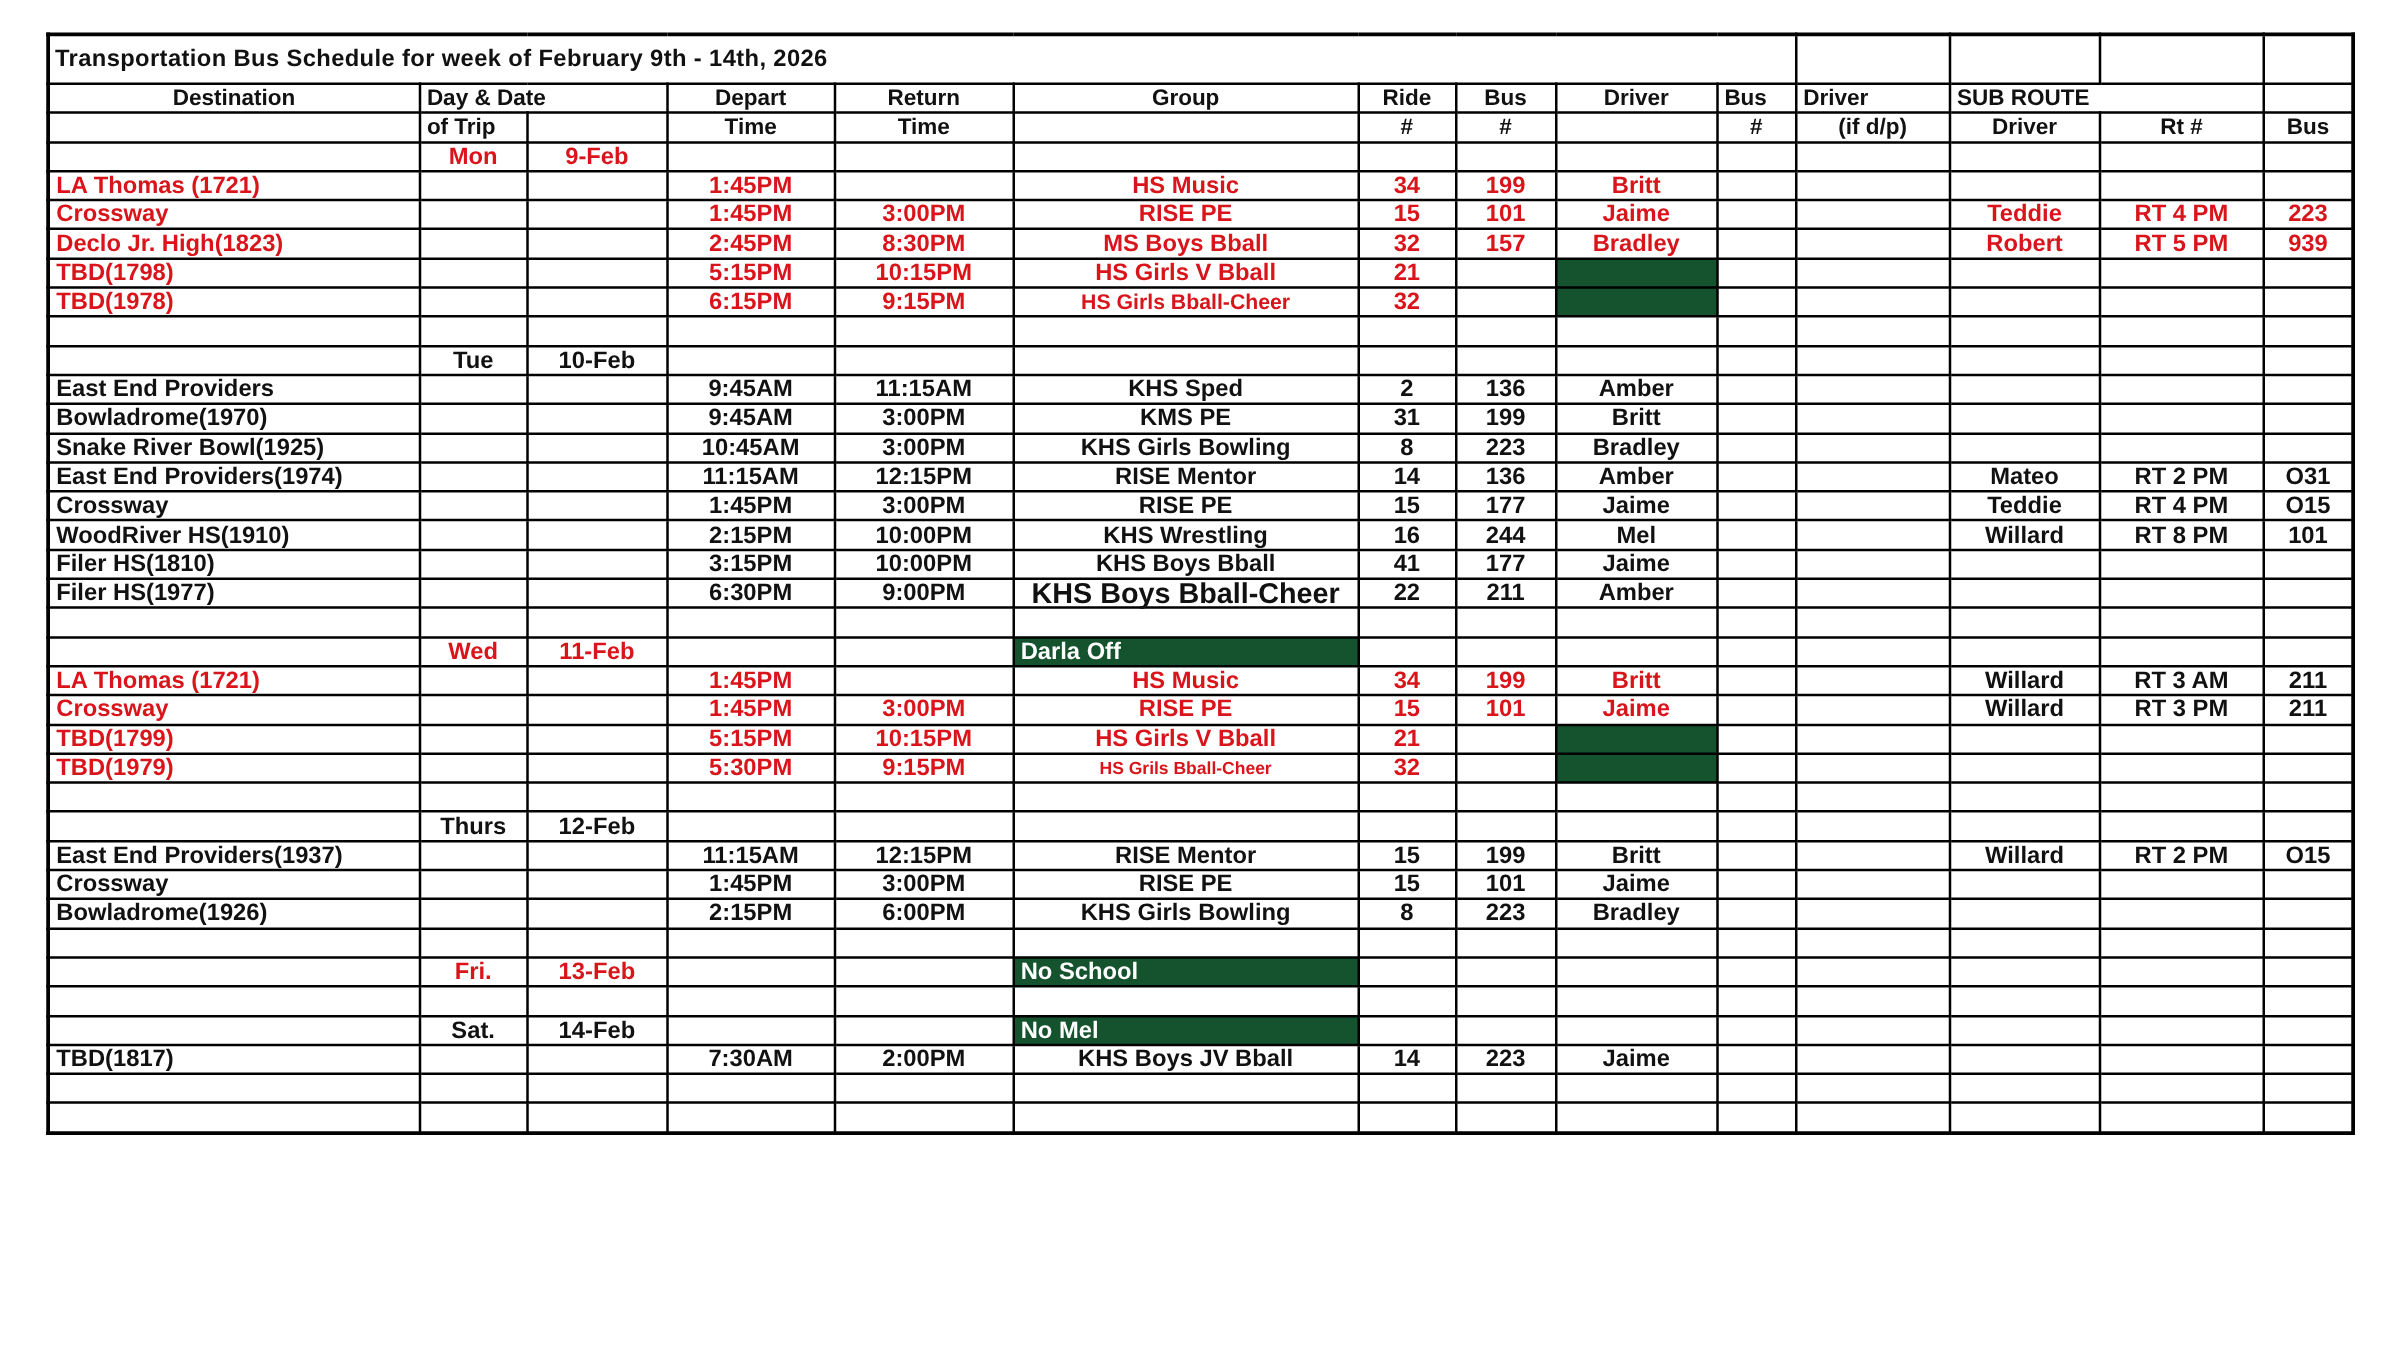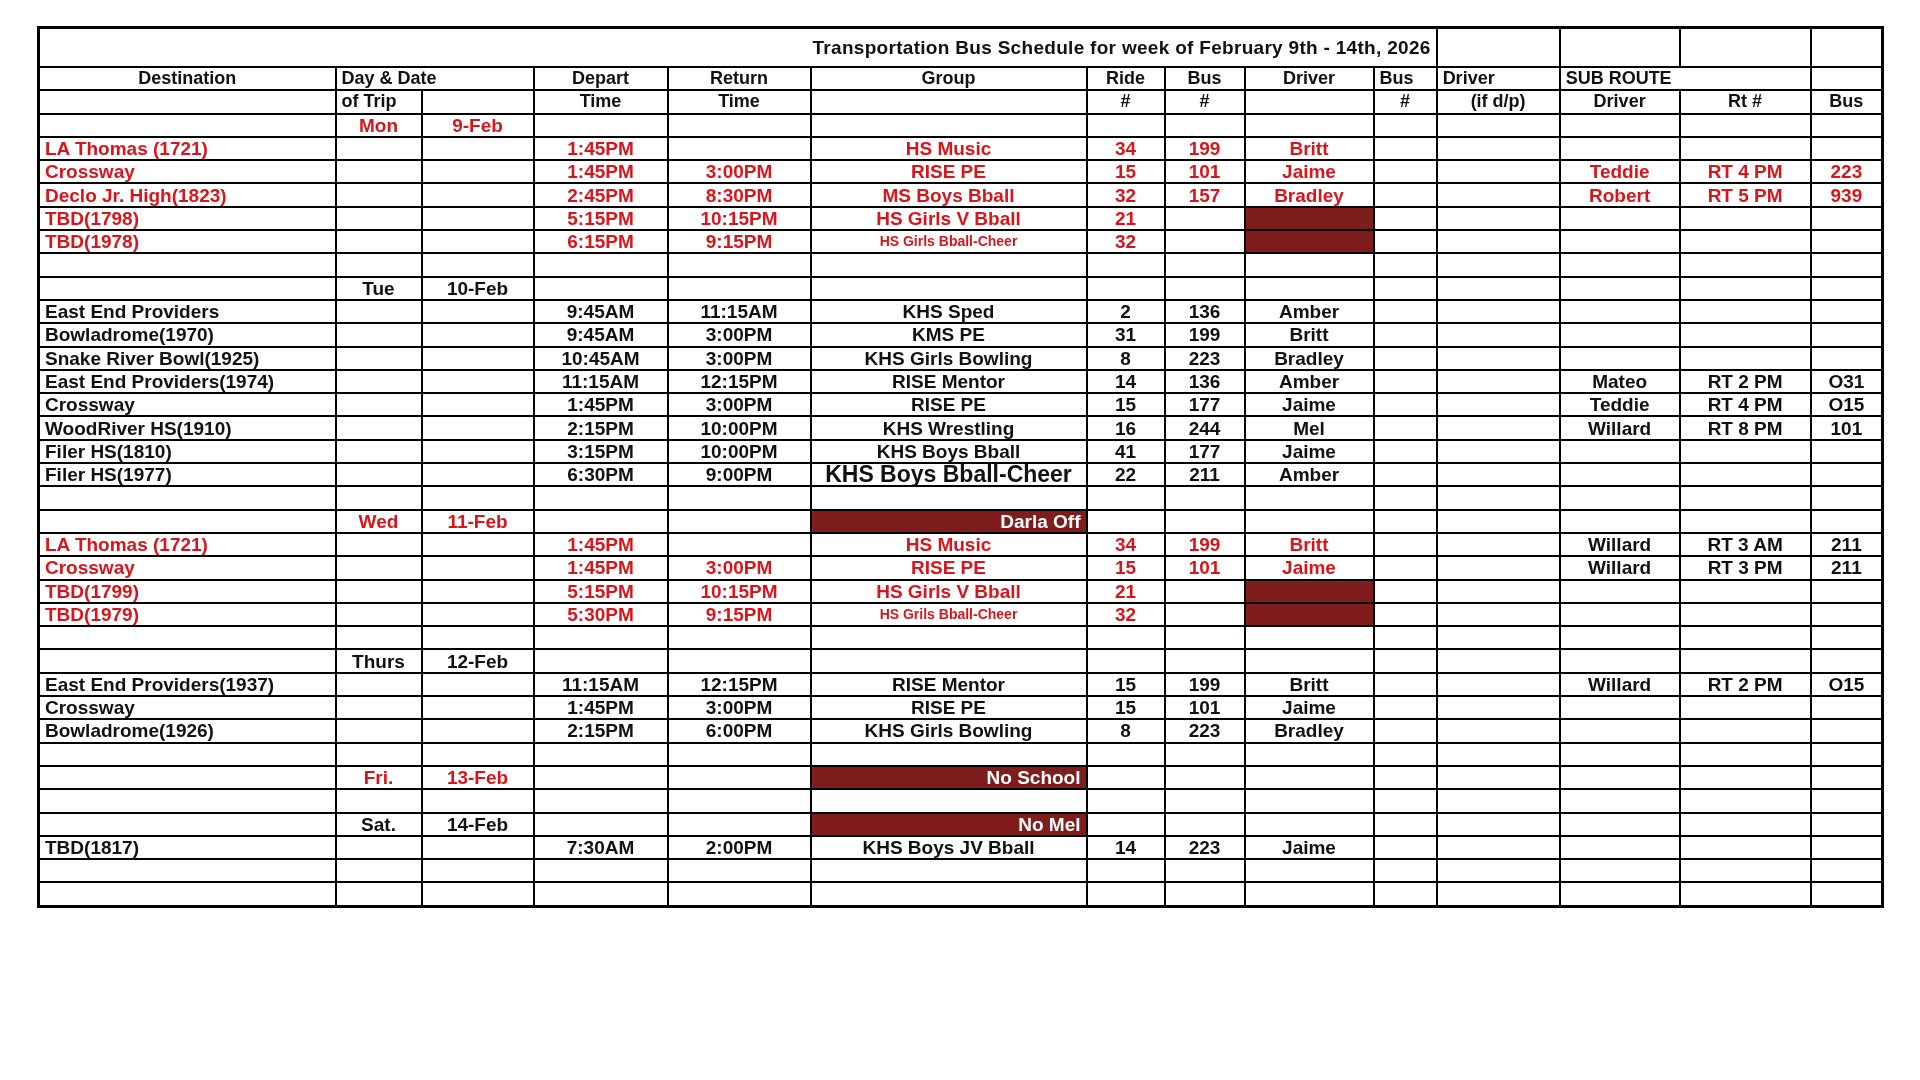--- a/index.html
+++ b/index.html
@@ -4,26 +4,26 @@
 <style>
   html, body { margin: 0; padding: 0; background: #ffffff; }
   body { width: 1920px; height: 1080px; position: relative; overflow: hidden;
          font-family: "Liberation Sans", "DejaVu Sans", sans-serif; }
   .sheet { position: absolute; left: 37px; top: 26px; }
   table.sched { border-collapse: collapse; table-layout: fixed; width: 1844px;
                 border: 3px solid #000; }
   table.sched td { border: 2px solid #000; padding: 0 5px; height: 21.3px;
                    font-weight: bold; font-size: 19px; line-height: 21px;
                    white-space: nowrap; overflow: visible; color: #111; }
-  table.sched tr.title-row td { height: 37px; text-align: right; }
+  table.sched tr.title-row td { height: 37px; }
   .title { font-size: 35px; line-height: 37px; letter-spacing: 0.3px; padding-left: 4px !important; }
   .c { text-align: center; }
   .l { text-align: left; margin-left: 11px; }
   .red { color: #d9151b !important; }
-  .blk { background: #7f1d1d; color: #fff !important; text-align: right; }
+  .blk { background: #14532d; color: #fff !important; text-align: left; }
   .hdr { font-size: 18px !important; }
 </style>
 </head>
 <body>
 
 <div class="sheet">
 <table class="sched">
   <colgroup>
     <col style="width:297px">
         <col style="width:86px">
@@ -157,21 +157,21 @@
           <td class="c red"></td>
           <td class="c red"></td>
           <td class="c red"></td>
         </tr>
         <tr>
           <td class="l red">TBD(1978)</td>
           <td></td>
           <td></td>
           <td class="c red">6:15PM</td>
           <td class="c red">9:15PM</td>
-          <td class="c red" style="font-size: 14px; margin-top: 26px;">HS Girls Bball-Cheer</td>
+          <td class="c red" style="font-size: 17px; margin-top: 26px;">HS Girls Bball-Cheer</td>
           <td class="c red">32</td>
           <td class="c red"></td>
           <td class="blk"></td>
           <td></td>
           <td></td>
           <td class="c red"></td>
           <td class="c red"></td>
           <td class="c red"></td>
         </tr>
         <tr>

